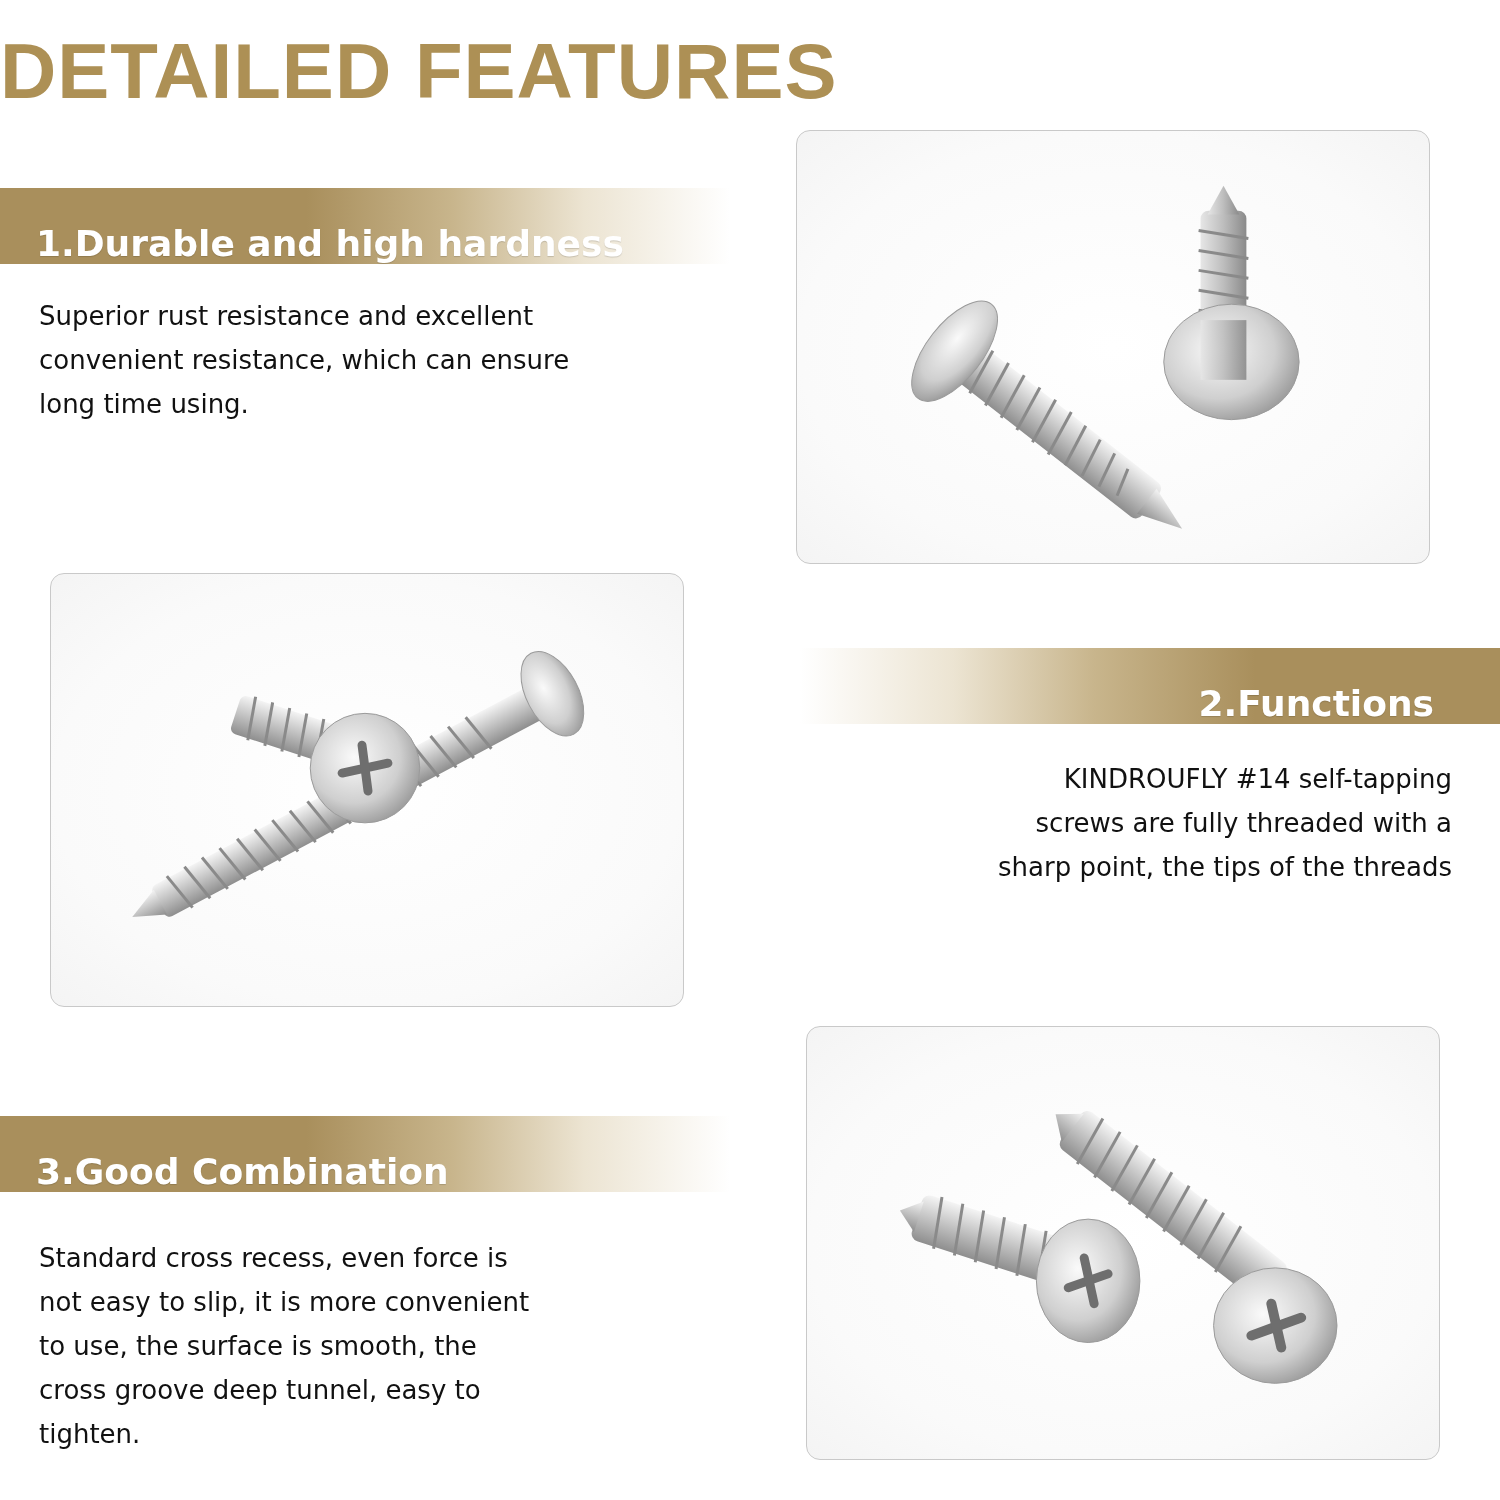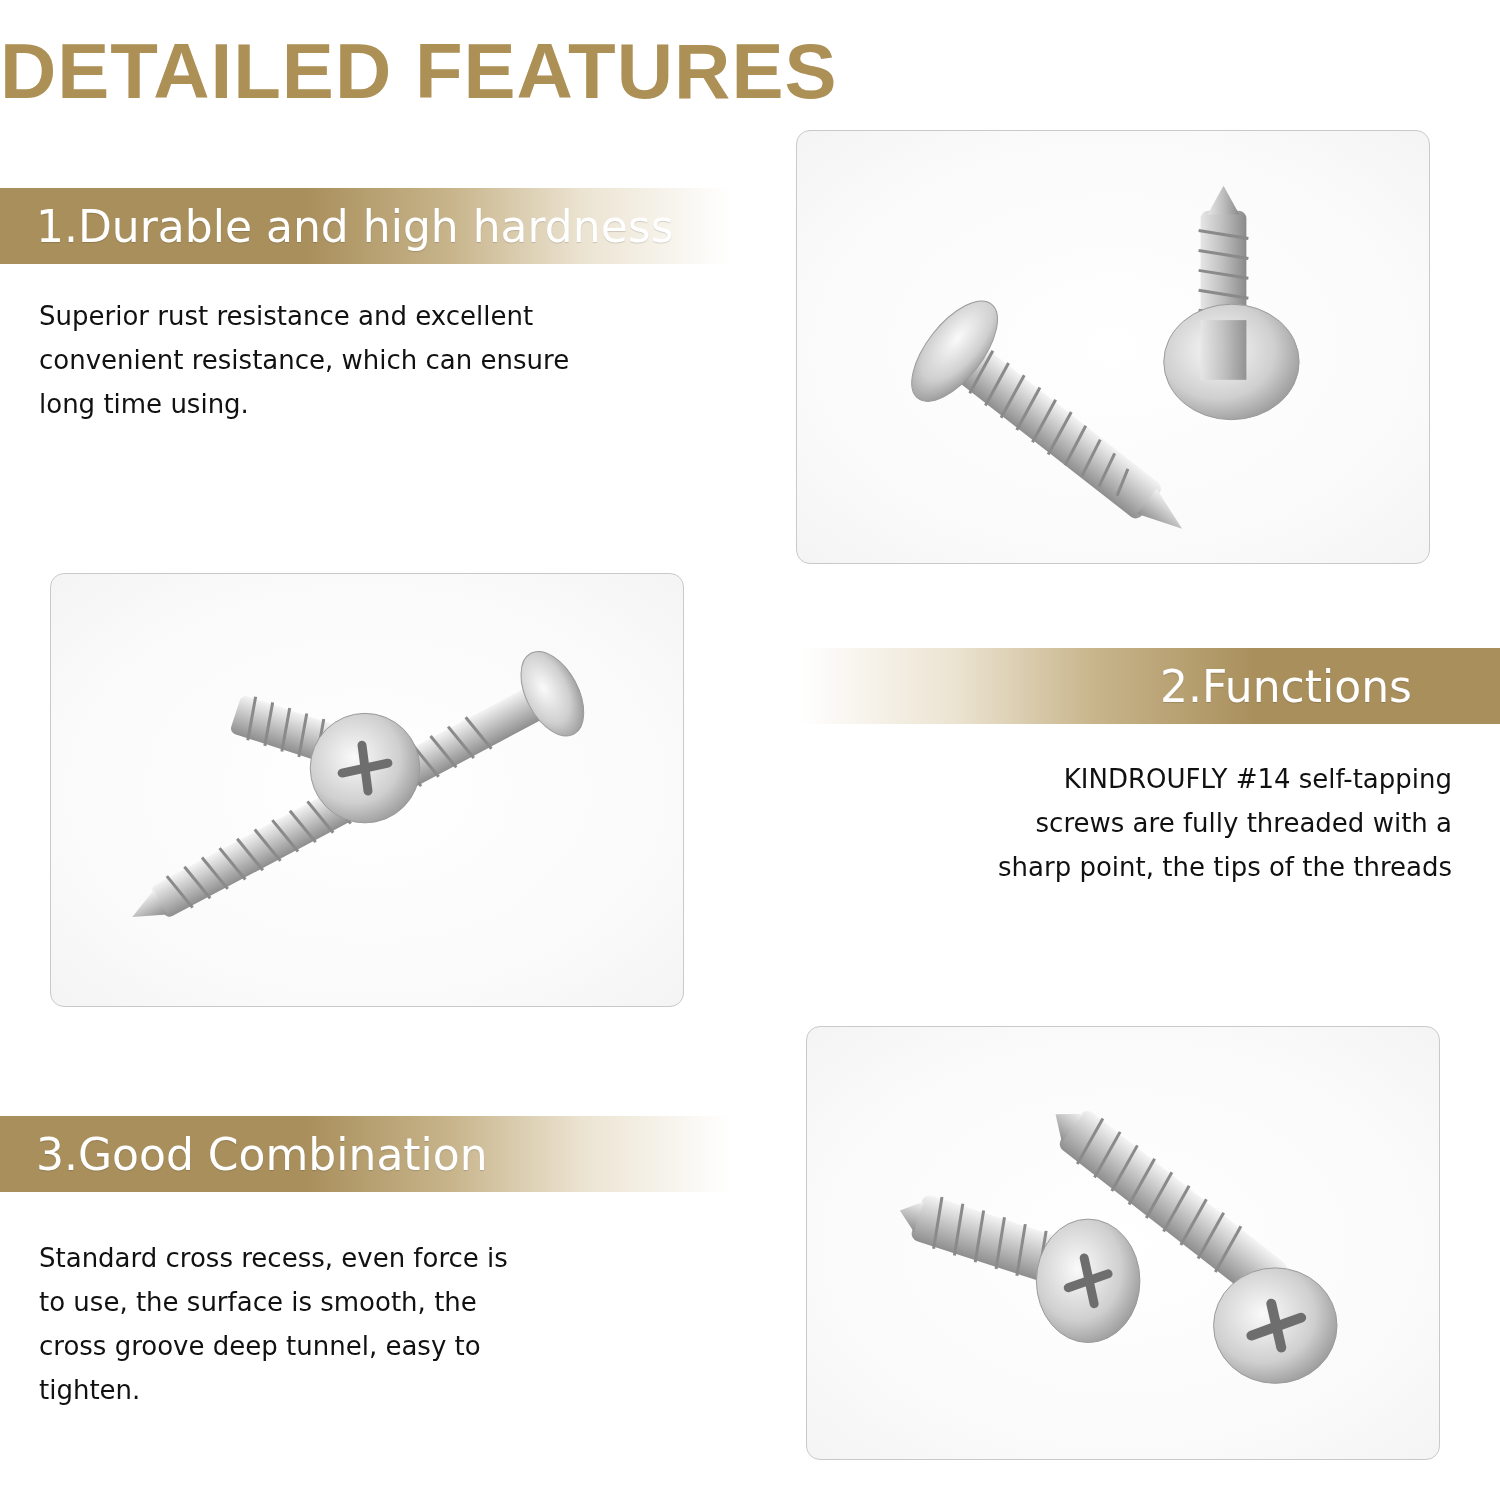--- a/index.html
+++ b/index.html
@@ -7,31 +7,31 @@
     body { position: relative; font-family: "DejaVu Sans", sans-serif; color: #111; }
 
     .page-title {
       position: absolute; left: 0; top: 26px; width: 1412px; text-align: left;
       font-family: "Liberation Sans", sans-serif; font-weight: bold;
       font-size: 78px; letter-spacing: 1px; color: #ad9055;
     }
 
     .banner {
       position: absolute; height: 76px;
-      display: flex; align-items: center;
-      font-family: "DejaVu Sans", sans-serif; font-weight: normal;
-      font-size: 44px; color: #ffffff;
+      display: flex; align-items: flex-end;
+      font-family: "DejaVu Sans", sans-serif; font-weight: bold;
+      font-size: 36px; color: #ffffff;
       text-shadow: 0 1px 1px rgba(0,0,0,0.15);
     }
     .banner-left {
       left: 0; width: 730px; padding-left: 36px;
       background: linear-gradient(to right, #a98f5c 0%, #a98f5c 42%, #c8b58c 62%, #ece4d2 80%, rgba(255,255,255,0) 100%);
     }
     .banner-right {
-      right: 0; width: 700px; justify-content: flex-end; padding-right: 88px;
+      right: 0; width: 700px; justify-content: flex-end; padding-right: 66px;
       background: linear-gradient(to left, #a98f5c 0%, #a98f5c 35%, #c8b58c 58%, #ece4d2 78%, rgba(255,255,255,0) 100%);
     }
 
     .desc {
       position: absolute; font-family: "DejaVu Sans", sans-serif;
       font-size: 26px; line-height: 44px; color: #111;
     }
     .desc-left { left: 39px; width: 700px; }
     .desc-right { right: 48px; width: 680px; text-align: right; }
 
@@ -167,20 +167,21 @@
   <div>KINDROUFLY #14 self-tapping</div>
   <div>screws are fully threaded with a</div>
   <div>sharp point, the tips of the threads</div>
 </div>
 
 <div class="banner banner-left" style="top:1116px;">
   <span>3.Good Combination</span>
 </div>
 <div class="desc desc-left" style="top:1236px;">
   <div>Standard cross recess, even force is</div>
+  <div>not easy to slip, it is more convenient</div>
   <div>to use, the surface is smooth, the</div>
   <div>cross groove deep tunnel, easy to</div>
   <div>tighten.</div>
 </div>
 
 <div class="photo-frame" style="left:806px; top:1026px;" title="Two Phillips pan head self-tapping screws, head close-up">
   <svg viewBox="0 0 634 434">
 
     <g transform="translate(265,100) rotate(38)">
       <rect x="0" y="-24" width="260" height="48" rx="8" fill="url(#steelA)"></rect>

